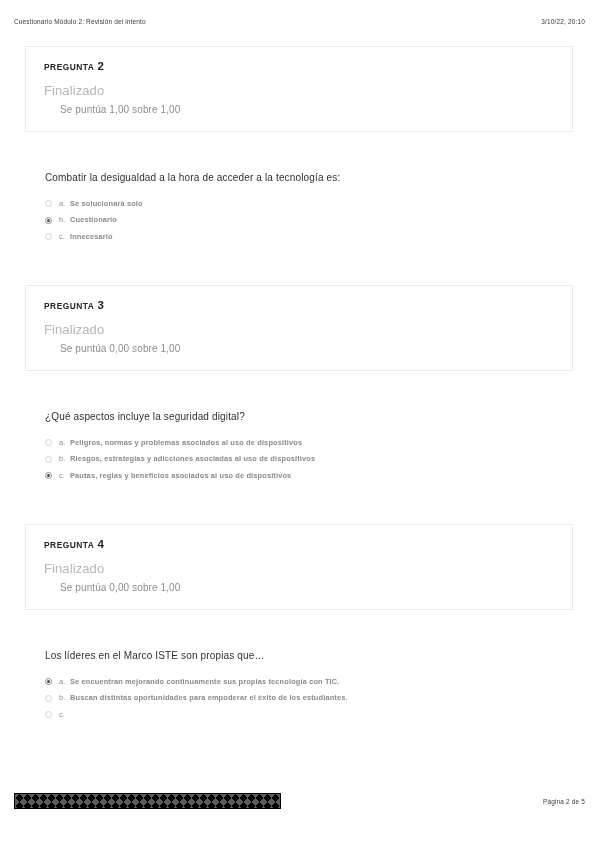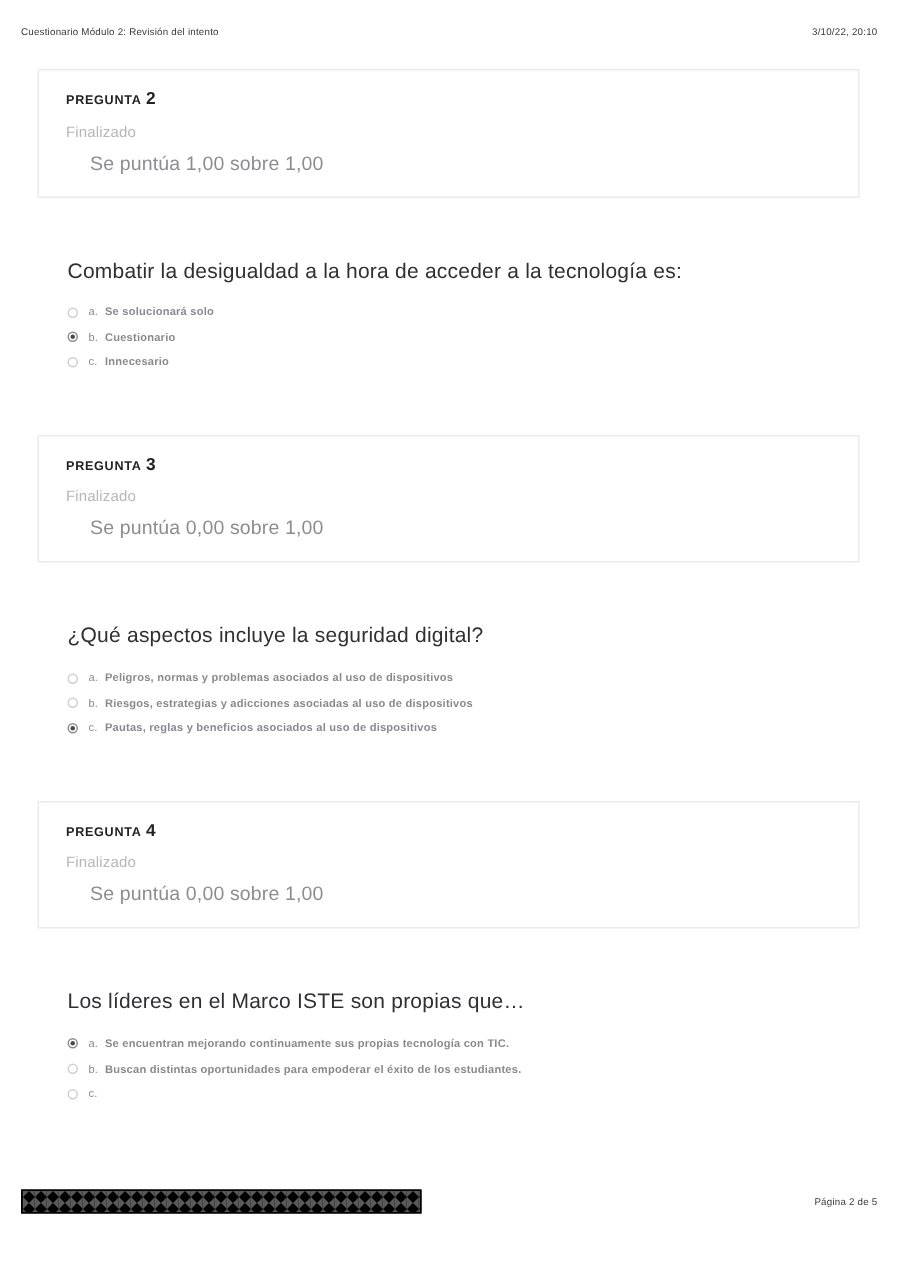--- a/index.html
+++ b/index.html
@@ -70,41 +70,41 @@
     font-size: 8.4px;
     letter-spacing: 0.5px;
   }
   .qcard-title .qnum {
     font-size: 11.5px;
     font-weight: bold;
     margin-left: 3px;
     letter-spacing: 0;
   }
   .qcard-state {
-    font-size: 10px;
+    font-size: 13px;
     color: #b7b5bd;
     margin-bottom: 8px;
     letter-spacing: 0.1px;
     line-height: 1;
   }
   .qcard-grade {
-    font-size: 13px;
+    font-size: 10px;
     color: #8d8b94;
     letter-spacing: 0.1px;
     line-height: 1;
     padding-left: 16px;
   }
 
   
   .qbody {
     padding: 0 0 0 20px;
     box-sizing: border-box;
   }
   .qtext {
-    font-size: 14px;
+    font-size: 10px;
     color: #2f2f35;
     letter-spacing: 0.15px;
     line-height: 1.2;
   }
   .answers {
     margin-top: 16px;
   }
   .answer-row {
     display: flex;
     align-items: flex-start;

